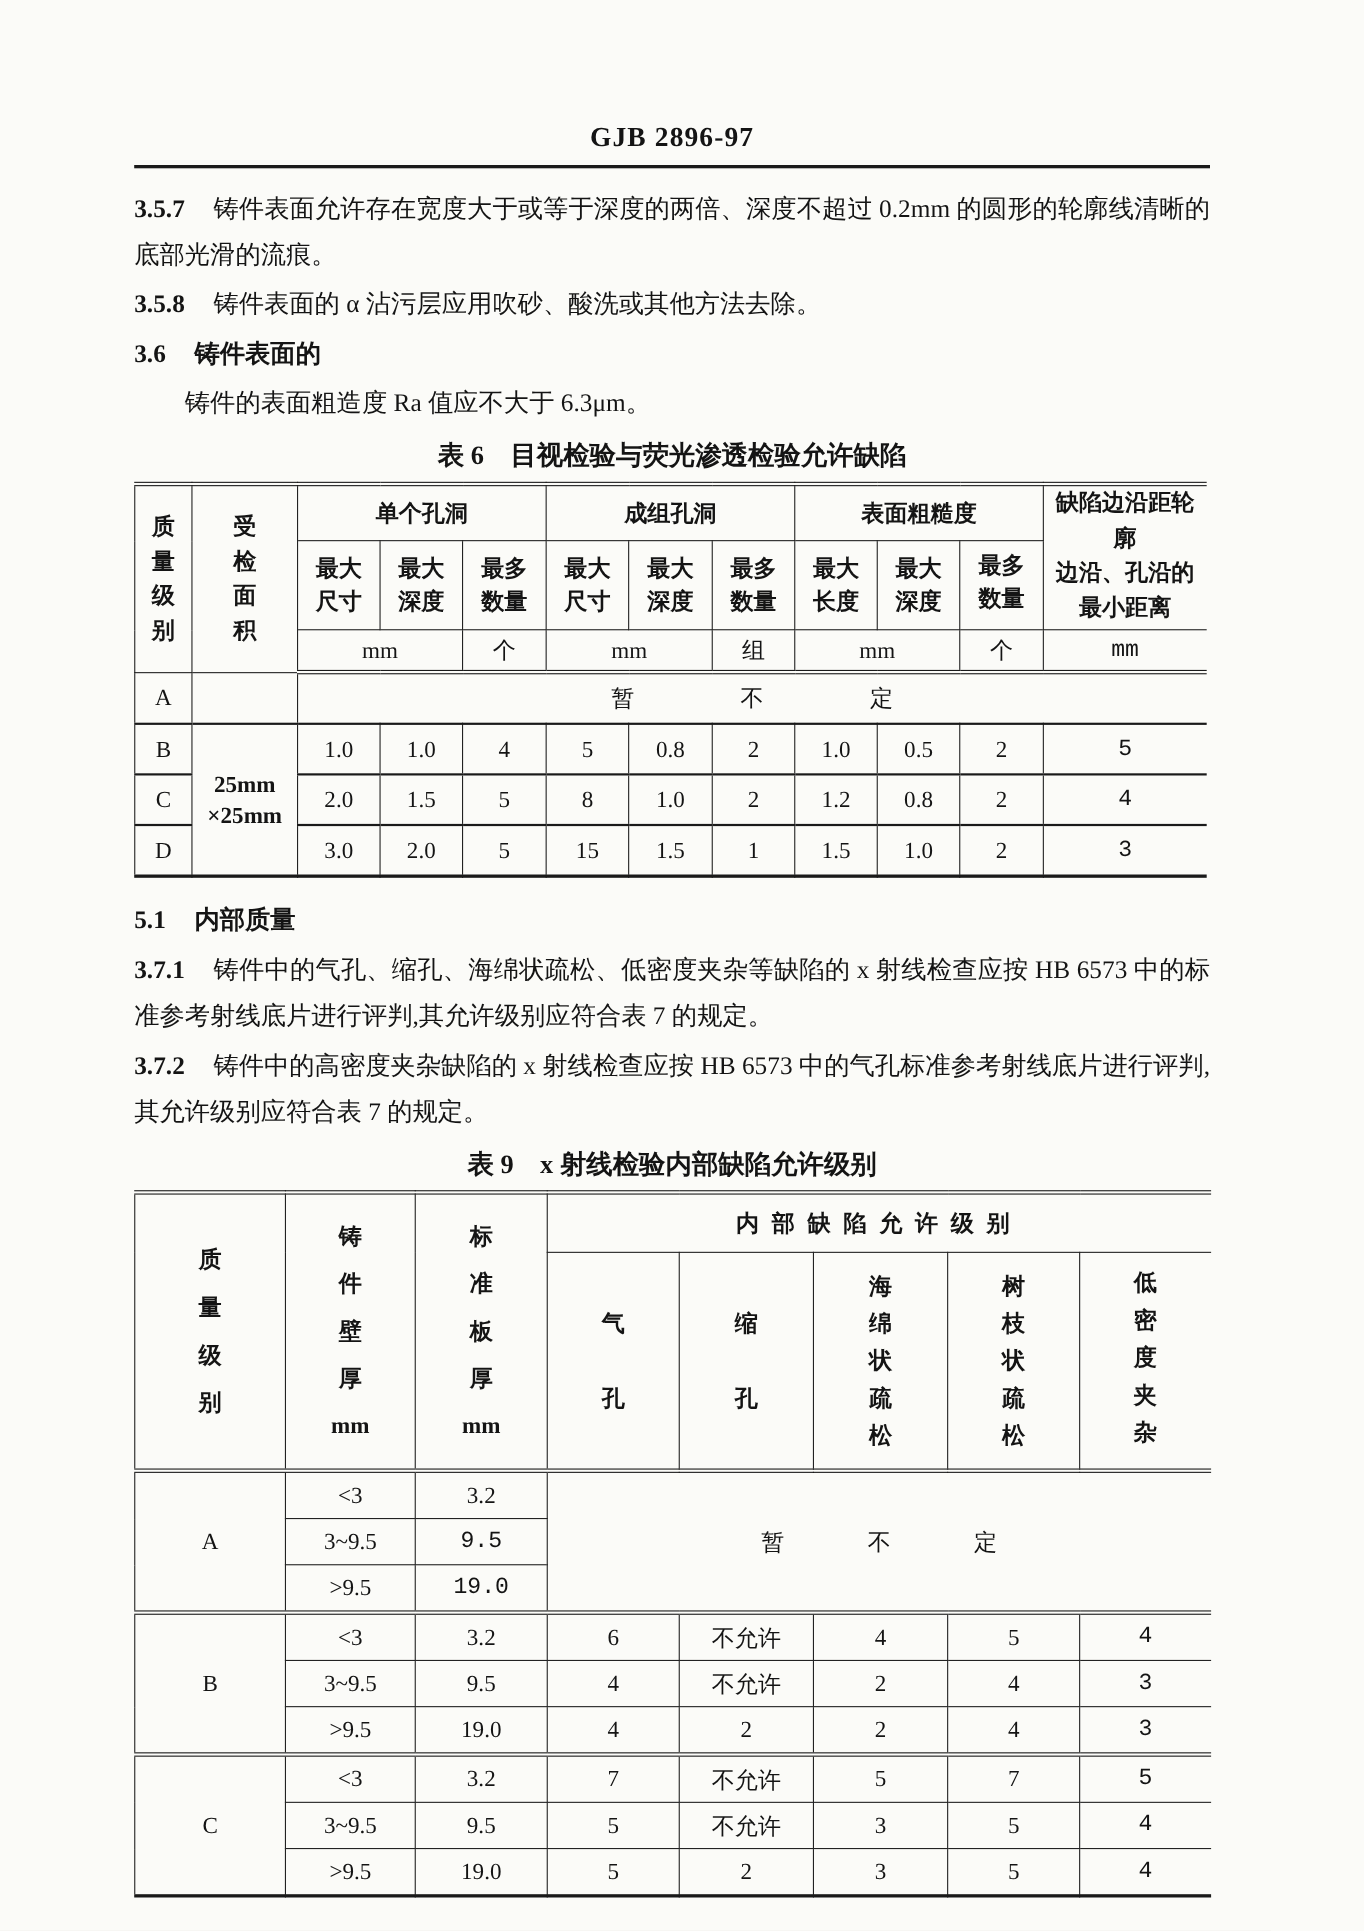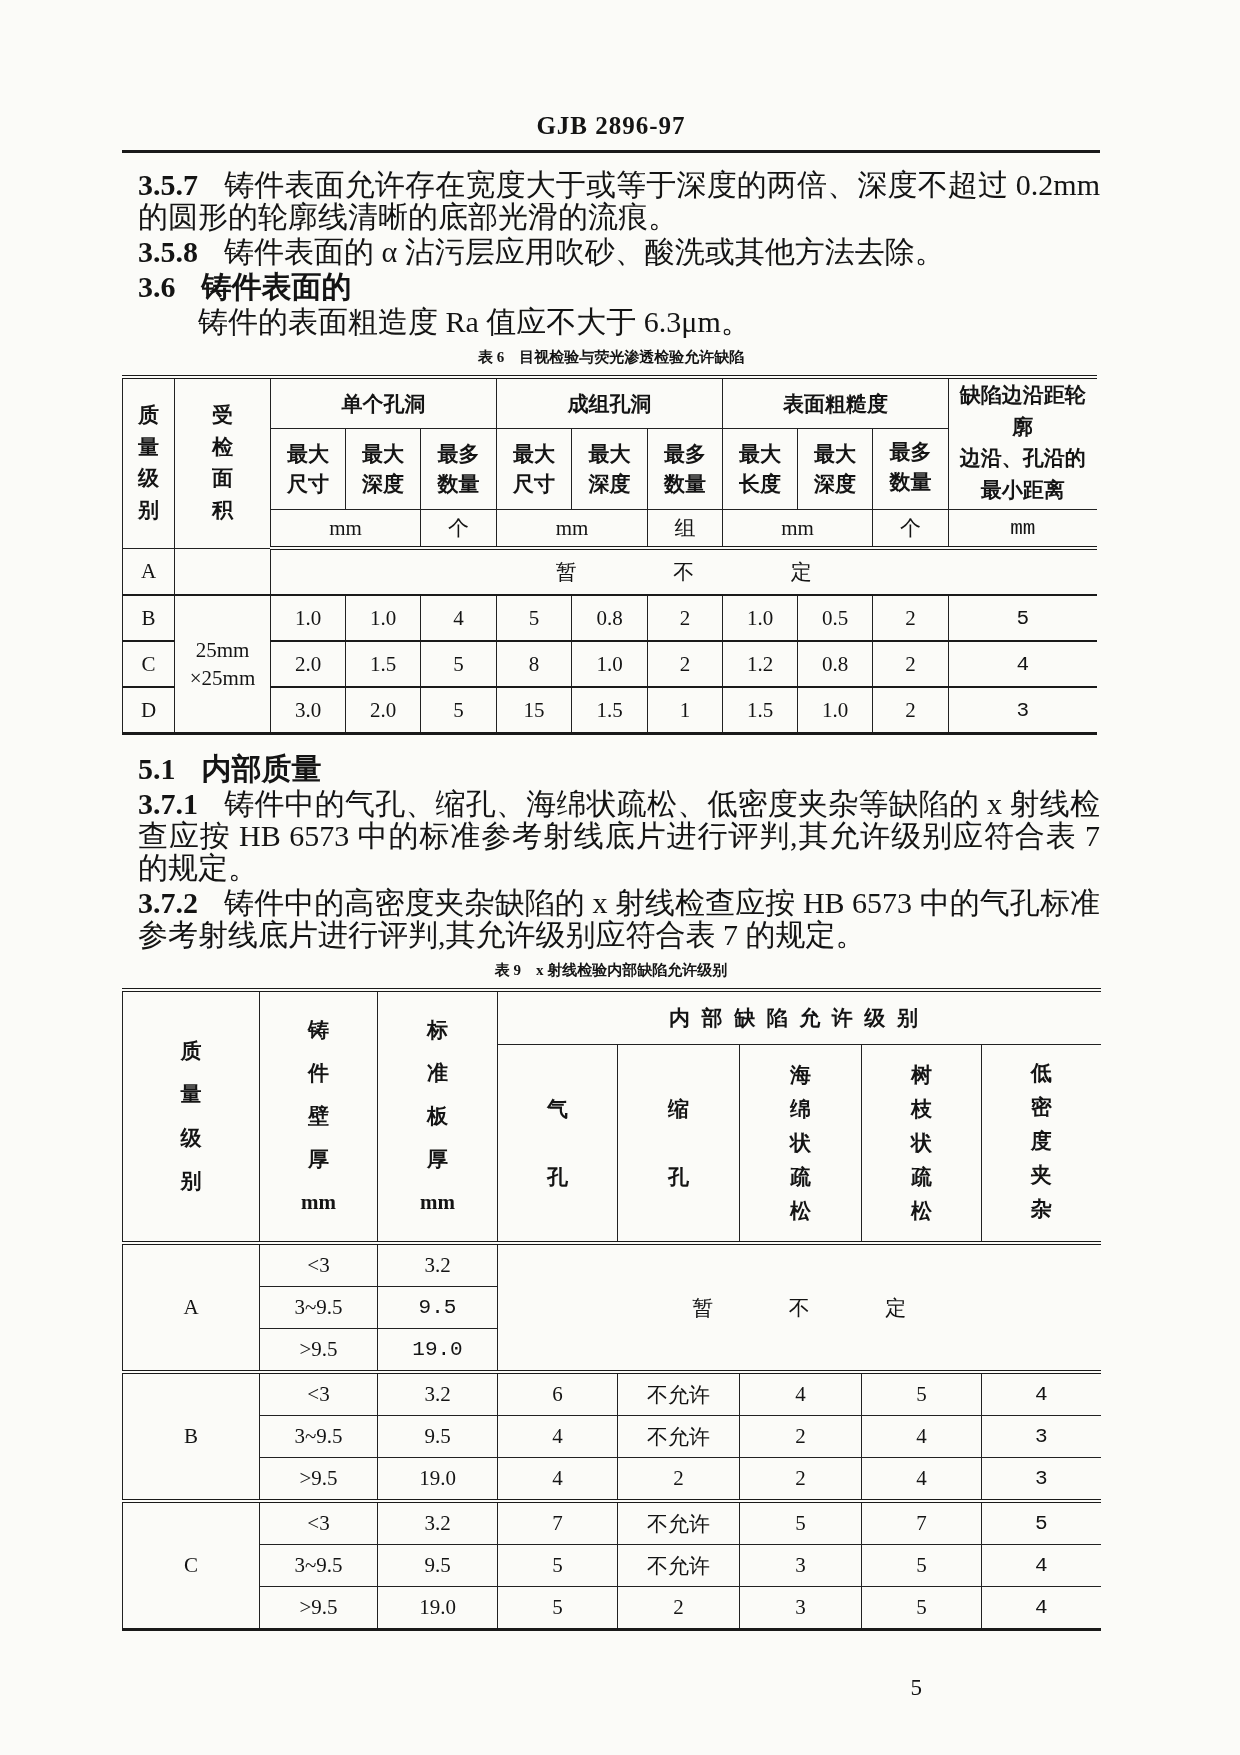--- a/index.html
+++ b/index.html
@@ -1,32 +1,32 @@
 <!DOCTYPE html>
 <html><head>
 <meta charset="utf-8">
 <style>
   html,body{margin:0;padding:0;}
   body{background:#e9e8e4;font-family:"Liberation Serif","DejaVu Serif",serif;color:#141414;}
   .page{position:relative;width:1240px;height:1755px;background:#fbfbf8;margin:0 auto;overflow:hidden;}
   .content{width:978px;margin-left:122px;padding-top:112px;}
   .doc-code{text-align:center;font-size:25px;font-weight:bold;letter-spacing:1px;}
   .head-rule{border:none;border-top:3px solid #1a1a1a;margin:10px 0 16px 0;}
-  p.para{font-size:30px;line-height:32px;margin:0 0 3px 16px;text-align:justify;}
+  p.para{font-size:23px;line-height:42px;margin:0 0 3px 0;text-align:justify;}
   p.para .num{font-weight:bold;margin-right:26px;white-space:nowrap;}
   p.para .sect-title{font-weight:bold;}
   p.indent1{text-indent:2em;}
-  .tbl-title{font-size:15px;font-weight:bold;text-align:center;margin:10px 0 8px 0;}
+  .tbl-title{font-size:24px;font-weight:bold;text-align:center;margin:10px 0 8px 0;}
   table{border-collapse:collapse;table-layout:fixed;width:974px;
         border-top:4px double #1a1a1a;border-bottom:3px solid #1a1a1a;
         border-left:1.5px solid #1a1a1a;border-right:none;}
   td{border:1px solid #222;text-align:center;vertical-align:middle;
      font-size:21px;padding:2px 3px;overflow:hidden;}
   td:last-child{border-right:none;font-family:Liberation Mono, monospace;}
-  .pre{white-space:pre-line;}
+  .pre{white-space:pre-line;font-weight:bold;}
   .hd{font-weight:600;}
   
   .t6 .h1 td{height:36px;}
   .t6 .h2 td{height:60px;line-height:1.45;}
   .t6 .h3 td{height:32px;}
   .t6 .vert{line-height:1.5;padding:4px 0;}
   .t6 .edgehd{line-height:1.5;}
   .t6 tr.ra td{height:36px;border-bottom:4px double #1a1a1a;}
   .t6 tr.ra td, .t6 .h3 td{border-bottom-width:3px;}
   .t6 .h3 td{border-bottom:4px double #1a1a1a;}

